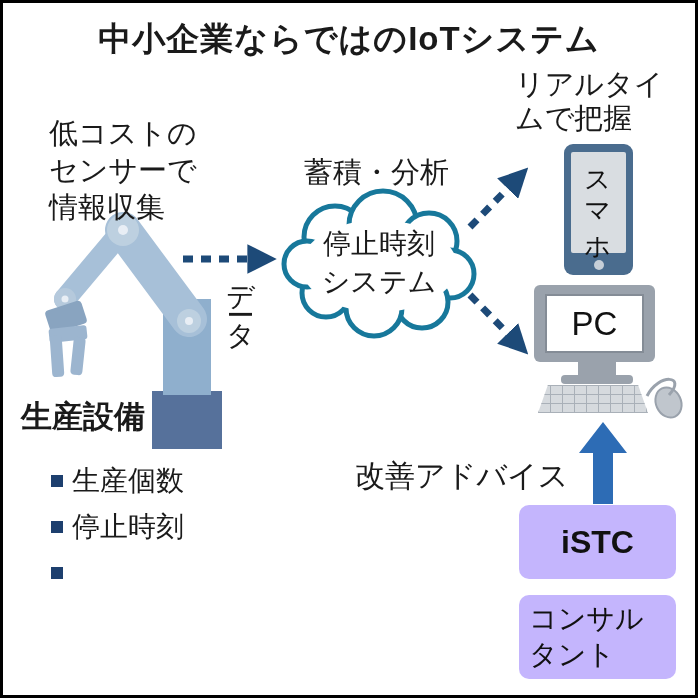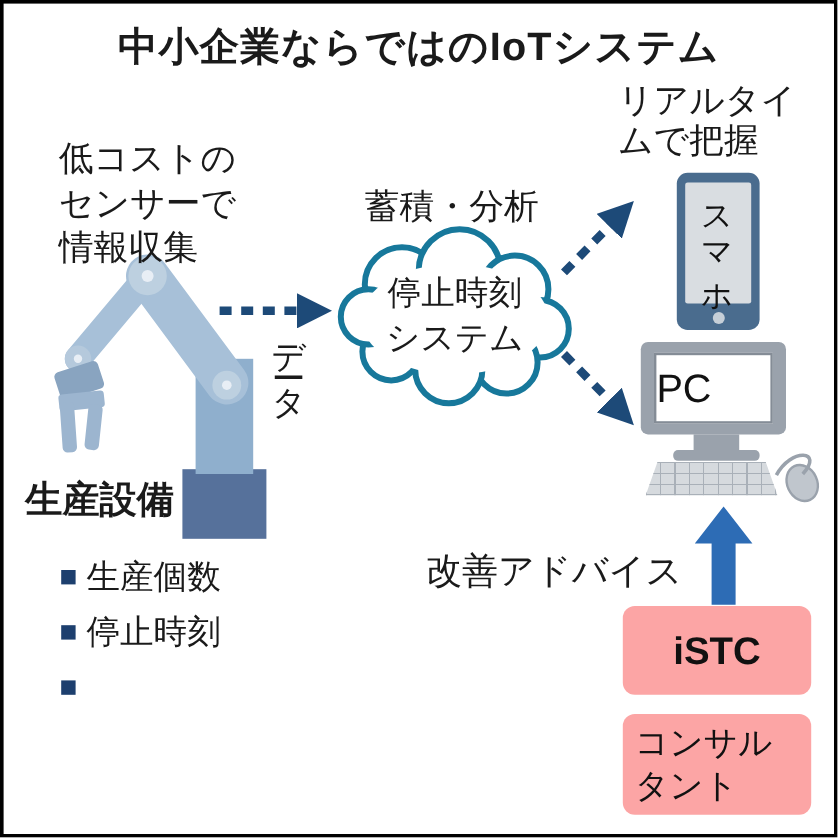--- a/index.html
+++ b/index.html
@@ -49,39 +49,39 @@
     width:10px;height:10px;border-radius:50%;background:#c6cfd8;
   }
   
   .monitor{
     left:531px;top:282px;width:121px;height:77px;background:#9aa2ac;
     border-radius:6px;z-index:1;
   }
   .monitor-screen{
     position:absolute;left:11px;top:9px;width:95px;height:55px;
     background:#ffffff;border:2px solid #848c96;
-    display:flex;align-items:center;justify-content:flex-start;
+    display:flex;align-items:center;justify-content:center;
     font-size:33px;color:#111;
   }
   .monitor-stand{left:575px;top:359px;width:38px;height:15px;background:#9aa2ac;z-index:1;}
   .monitor-base{left:558px;top:372px;width:72px;height:9px;background:#9aa2ac;border-radius:4px;z-index:1;}
   .keyboard{
     left:535px;top:382px;width:110px;height:28px;z-index:1;
     background:
       repeating-linear-gradient(90deg,#a9b0b8 0 1px,transparent 1px 12px),
       repeating-linear-gradient(0deg,#a9b0b8 0 1px,transparent 1px 9px),
       #d6dade;
     clip-path:polygon(9% 0,91% 0,100% 100%,0 100%);
   }
   .mouse{
     left:652px;top:383px;width:23px;height:29px;border-radius:50%;
     background:#c0c6cd;border:2px solid #9aa2ac;transform:rotate(-25deg);z-index:1;
   }
   
-  .info-box{background:#fca5a5;border-radius:10px;z-index:1;}
+  .info-box{background:#c4b5fd;border-radius:10px;z-index:1;}
   .istc-box{left:516px;top:502px;width:157px;height:74px;
     display:flex;align-items:center;justify-content:center;}
   .istc-label{font-size:32px;font-weight:bold;color:#111;}
   .consultant-box{left:516px;top:592px;width:157px;height:84px;
     display:flex;align-items:center;}
   .consultant-label{font-size:28px;line-height:36px;padding-left:10px;color:#111;}
 </style>
 </head>
 <body>
 

